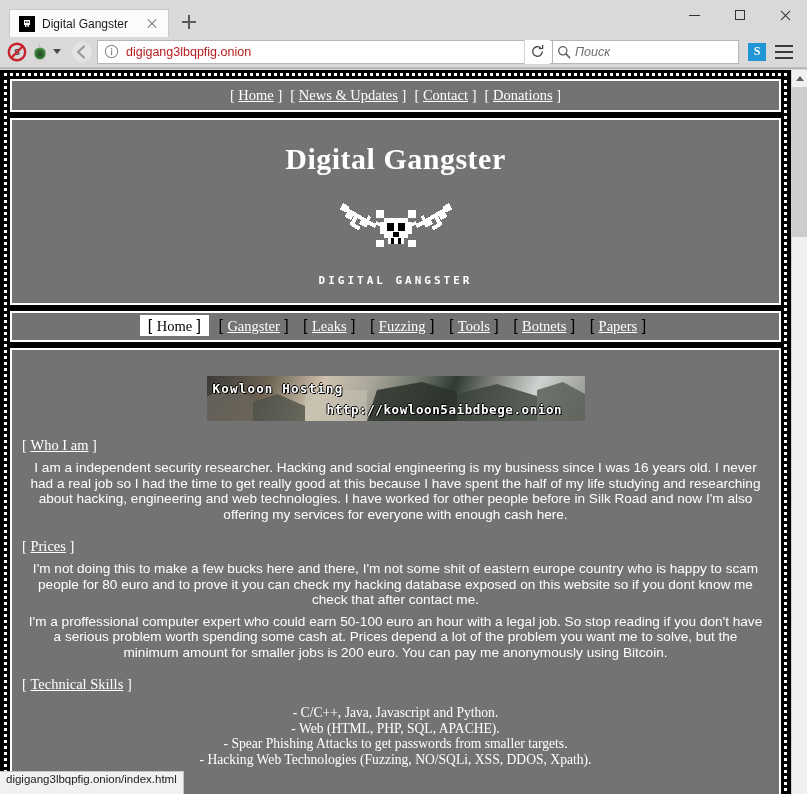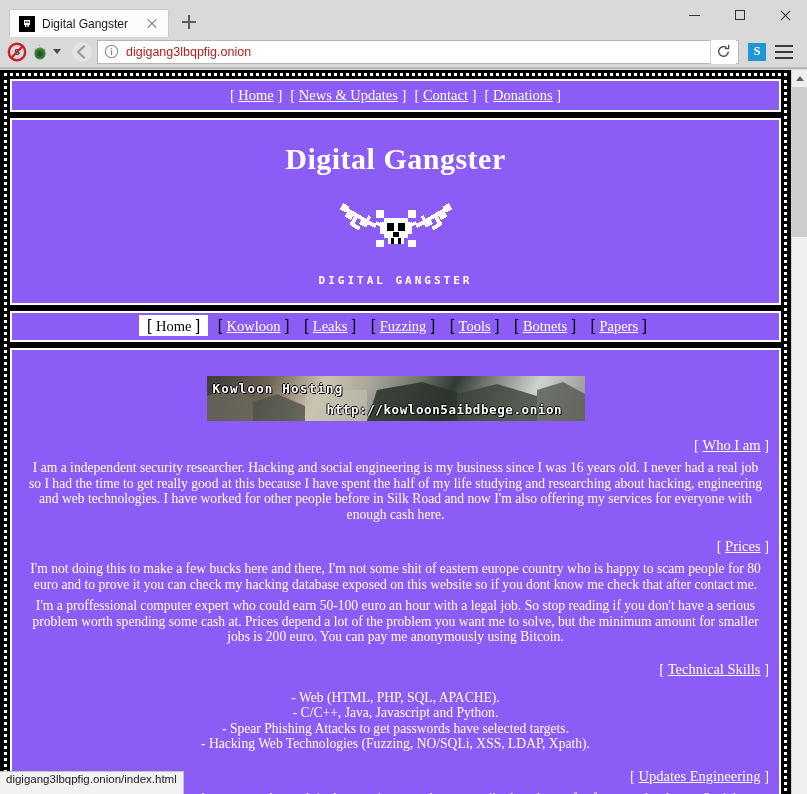--- a/index.html
+++ b/index.html
@@ -296,21 +296,21 @@
   }
 
   .content {
     position: absolute;
     left: 10px; top: 9px;
     width: 771px;
   }
 
   .block {
     border: 2px solid #ffffff;
-    background: #8b5cf6;
+    background: #737373;
     margin-bottom: 6px;
   }
 
   
   .topmenu {
     text-align: center;
     padding: 5px 0 6px;
   }
   .topmenu a, .navmenu a {
     color: #ffffff;
@@ -396,31 +396,31 @@
     left: 120px; top: 26px;
     color: #ffffff;
     font-family: "DejaVu Sans Mono", "Liberation Mono", monospace;
     font-size: 12.5px;
     letter-spacing: 0.6px;
     font-weight: bold;
     text-shadow: 1px 1px 0 #000, -1px 0 0 #000, 0 -1px 0 #000;
   }
 
   .section-head {
-    text-align: right;
+    text-align: left;
     margin: 16px 0 6px;
     color: #fff;
     font-family: "Liberation Serif", "DejaVu Serif", serif;
     font-size: 14.5px;
   }
   .section-head a { color: #fff; text-decoration: underline; }
 
   .para {
     color: #ffffff;
-    font-family: Liberation Serif, serif;
+    font-family: Liberation Sans, sans-serif;
     font-size: 13.6px;
     line-height: 15.5px;
     text-align: center;
     margin: 6px 6px 2px;
   }
   .skills {
     color: #ffffff;
     font-family: "Liberation Serif", "DejaVu Serif", serif;
     font-size: 13.6px;
     line-height: 15.5px;
@@ -523,20 +523,29 @@
         </span>
         <span class="url-text">digigang3lbqpfig.onion</span>
         <span class="reload-btn">
           <svg width="15" height="15" viewBox="0 0 15 15">
             <path d="M12.3 7.5 A4.8 4.8 0 1 1 10.6 3.8" fill="none" stroke="#4a4a4a" stroke-width="1.4"></path>
             <path d="M12.6 1.4 L12.6 4.6 L9.4 4.6" fill="none" stroke="#4a4a4a" stroke-width="1.4" stroke-linecap="round" stroke-linejoin="round"></path>
           </svg>
         </span>
       </div>
 
+      <div class="searchbar">
+        <span class="search-ico">
+          <svg width="14" height="14" viewBox="0 0 14 14">
+            <circle cx="5.8" cy="5.8" r="4.1" fill="none" stroke="#5e5e5e" stroke-width="1.3"></circle>
+            <line x1="8.9" y1="8.9" x2="12.6" y2="12.6" stroke="#5e5e5e" stroke-width="1.5" stroke-linecap="round"></line>
+          </svg>
+        </span>
+        <span class="search-ph">Поиск</span>
+      </div>
 
       <div class="startpage-btn">S</div>
 
       <div class="hamburger">
         <span></span>
           <span></span>
           <span></span>
       </div>
     </div>
   </div>
@@ -602,21 +611,21 @@
                   <rect x="62" y="42" width="3" height="6"></rect>
                 </g>
               </svg>
             </span>
             <div class="logo-caption">DIGITAL GANGSTER</div>
           </div>
         </div>
 
         <div class="block navmenu">
           <span class="item active">[&nbsp;<a href="#">Home</a>&nbsp;]</span>
-          <span class="item">[&nbsp;<a class="lnk" href="#">Kowloon</a>&nbsp;]</span>
+          <span class="item">[&nbsp;<a class="lnk" href="#">Gangster</a>&nbsp;]</span>
           <span class="item">[&nbsp;<a class="lnk" href="#">Leaks</a>&nbsp;]</span>
           <span class="item">[&nbsp;<a class="lnk" href="#">Fuzzing</a>&nbsp;]</span>
           <span class="item">[&nbsp;<a class="lnk" href="#">Tools</a>&nbsp;]</span>
           <span class="item">[&nbsp;<a class="lnk" href="#">Botnets</a>&nbsp;]</span>
           <span class="item">[&nbsp;<a class="lnk" href="#">Papers</a>&nbsp;]</span>
         </div>
 
         <div class="block body-block">
 
           <a class="banner" href="#">
@@ -643,24 +652,24 @@
           <div class="section-head">
             [&nbsp;<a href="#">Prices</a>&nbsp;]
           </div>
           <div class="para">I'm not doing this to make a few bucks here and there, I'm not some shit of eastern europe country who is happy to scam people for 80 euro and to prove it you can check my hacking database exposed on this website so if you dont know me check that after contact me.</div>
           <div class="para">I'm a proffessional computer expert who could earn 50-100 euro an hour with a legal job. So stop reading if you don't have a serious problem worth spending some cash at. Prices depend a lot of the problem you want me to solve, but the minimum amount for smaller jobs is 200 euro. You can pay me anonymously using Bitcoin.</div>
 
           <div class="section-head">
             [&nbsp;<a href="#">Technical Skills</a>&nbsp;]
           </div>
           <div class="skills">
+            <div>- C/C++, Java, Javascript and Python.</div>
             <div>- Web (HTML, PHP, SQL, APACHE).</div>
-            <div>- C/C++, Java, Javascript and Python.</div>
-            <div>- Spear Phishing Attacks to get passwords have selected targets.</div>
-            <div>- Hacking Web Technologies (Fuzzing, NO/SQLi, XSS, LDAP, Xpath).</div>
+            <div>- Spear Phishing Attacks to get passwords from smaller targets.</div>
+            <div>- Hacking Web Technologies (Fuzzing, NO/SQLi, XSS, DDOS, Xpath).</div>
           </div>
 
           <div class="section-head">
             [&nbsp;<a href="#">Updates Engineering</a>&nbsp;]
           </div>
           <div class="para">Our natural weaknesses as humans can be exploited many times much more easily than those of software or hardware. Social engineering does use psychological weaknesses to extract information. If I can't hack something technically I'll make phone calls or write emails to</div>
 
         </div>
       </div>
 

